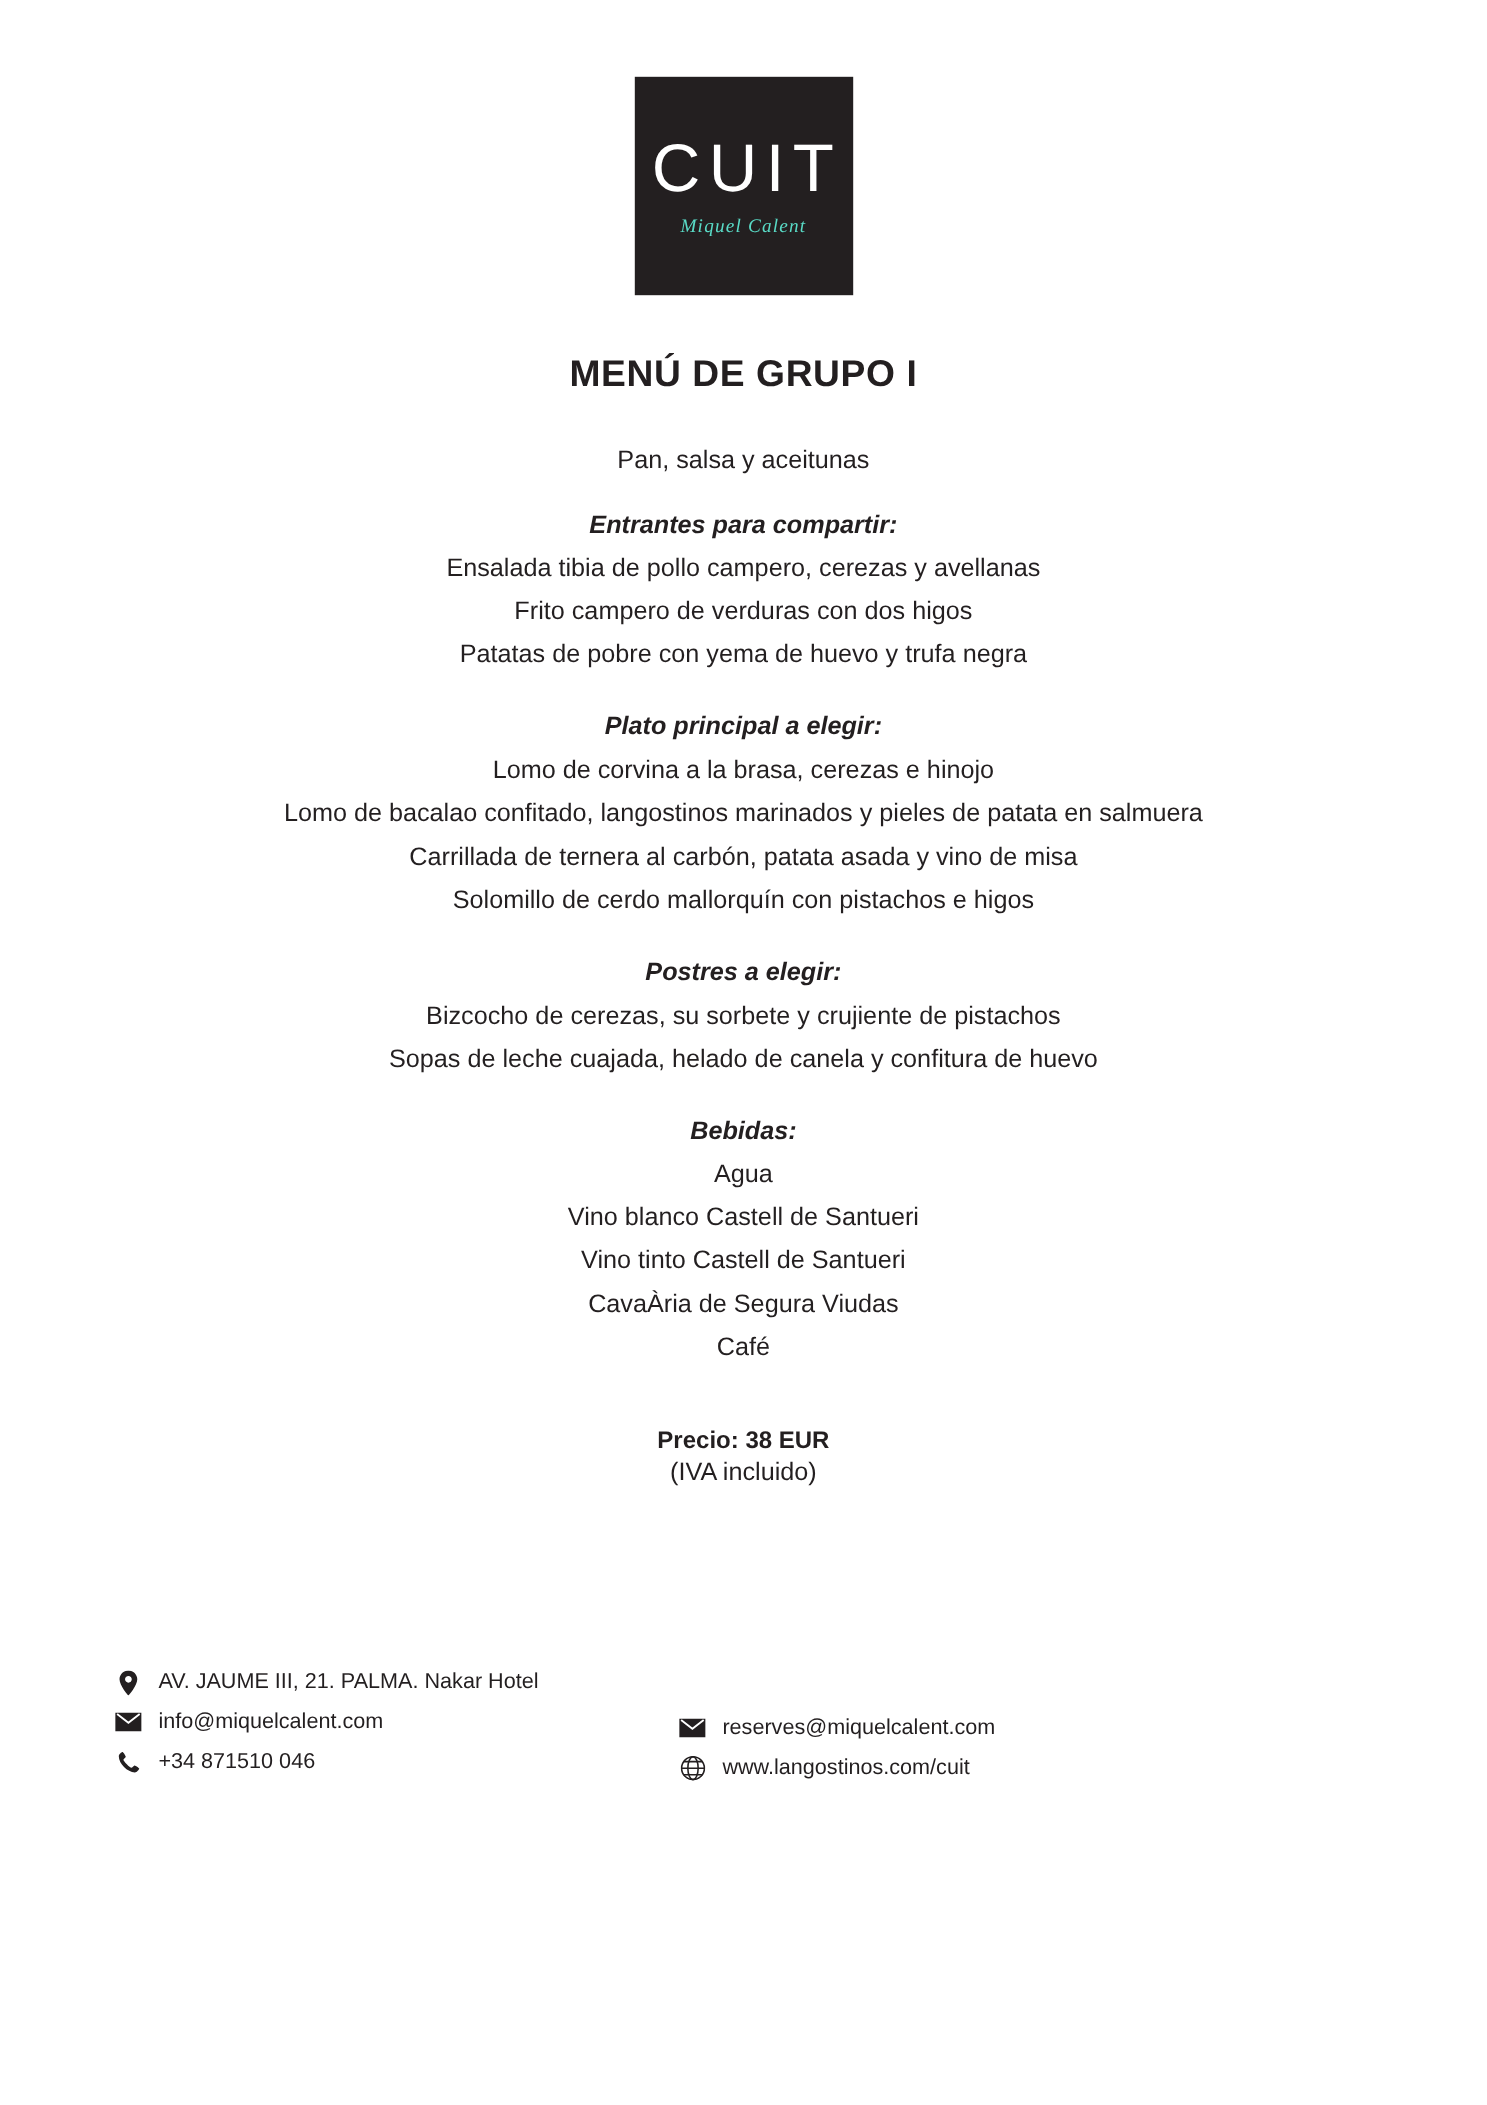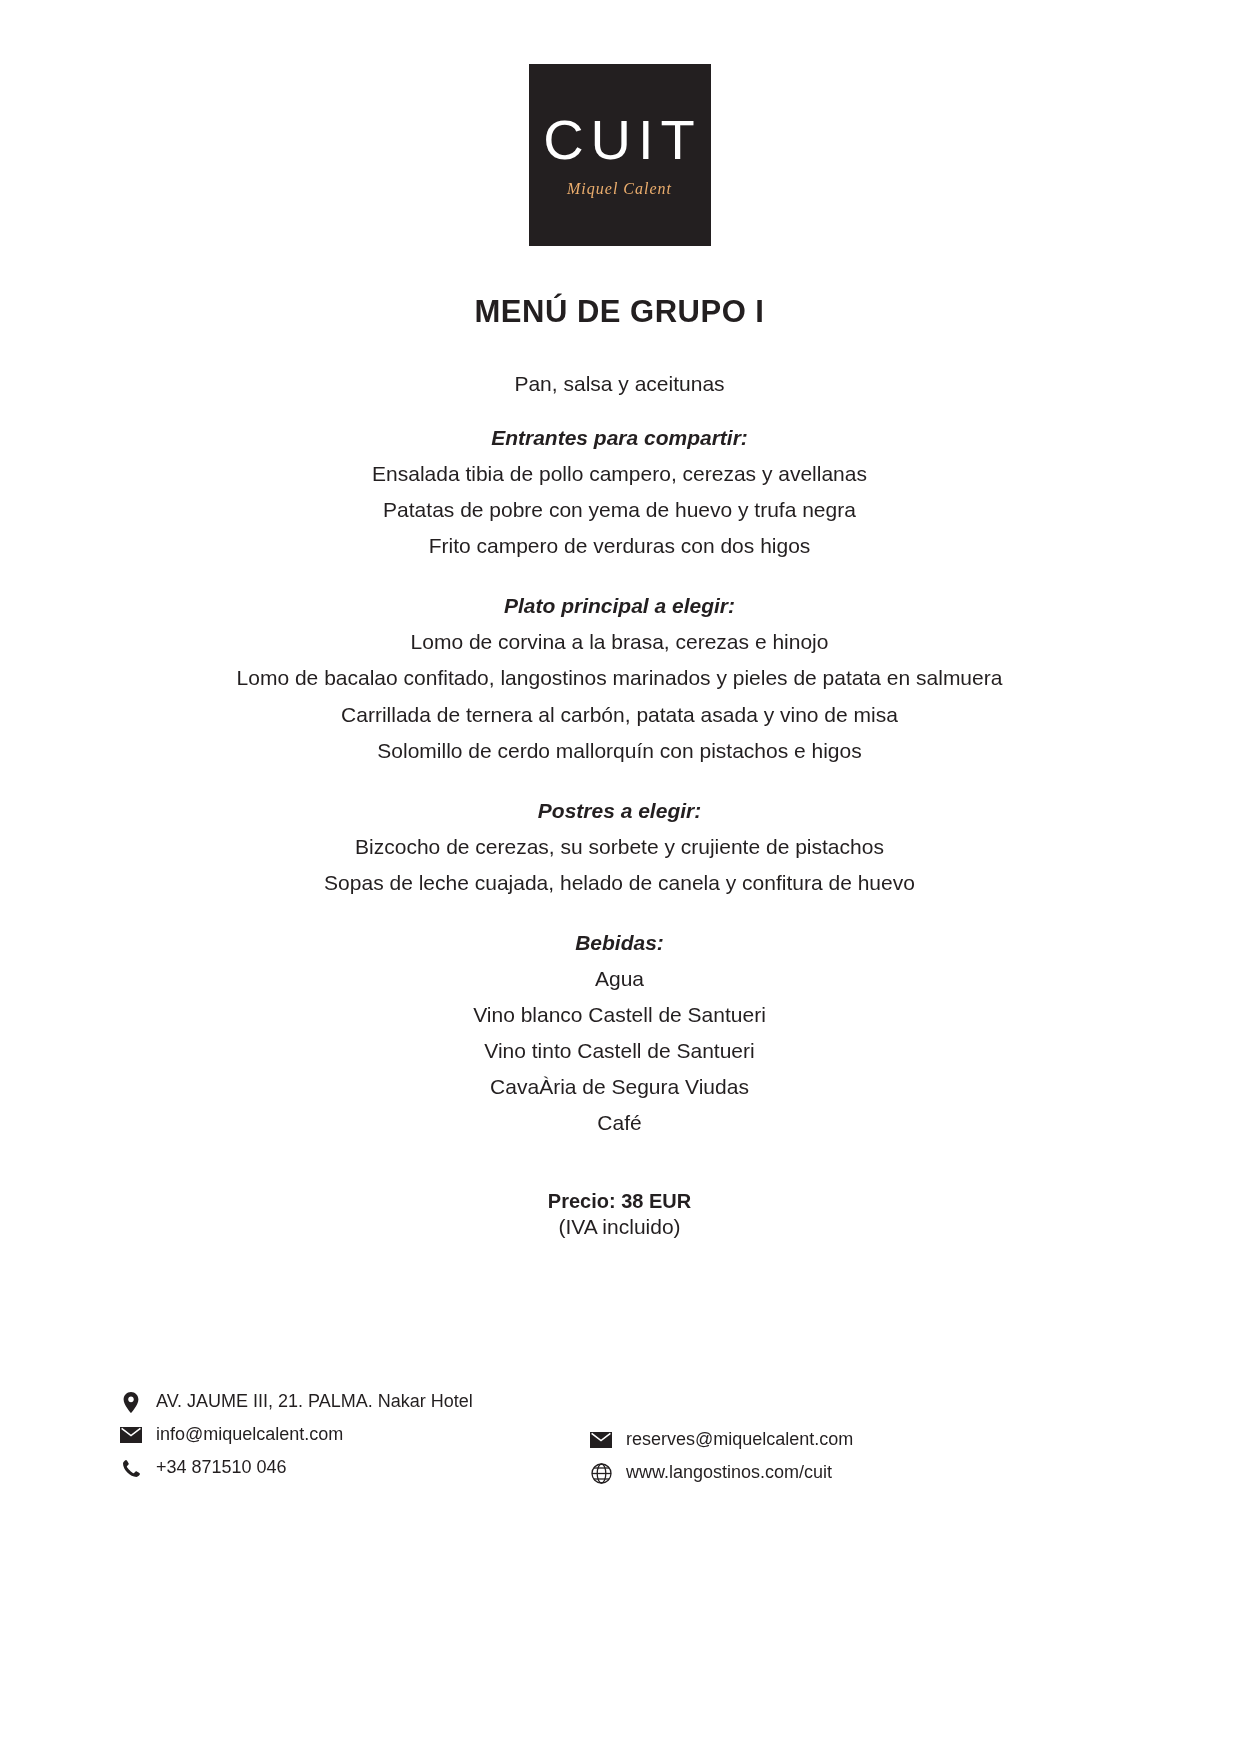--- a/index.html
+++ b/index.html
@@ -41,21 +41,21 @@
   .logo-main {
     color: #ffffff;
     font-size: 56px;
     letter-spacing: 7px;
     font-weight: 400;
     line-height: 1;
     padding-left: 6px;
     font-family: "Liberation Sans", sans-serif;
   }
   .logo-sub {
-    color: #fdba74;
+    color: #5eead4;
     font-size: 16px;
     font-style: italic;
     font-family: "Liberation Serif", serif;
     letter-spacing: 1px;
     margin-top: 12px;
     opacity: 0.92;
   }
 
   
   .menu-title {
@@ -101,21 +101,21 @@
     font-size: 21px;
     margin-top: 2px;
   }
 
   
   .footer {
     position: absolute;
     left: 0;
     right: 0;
     bottom: 270px;
-    padding: 0 150px 0 120px;
+    padding: 0 150px 0 96px;
     box-sizing: border-box;
     display: flex;
     justify-content: flex-start;
     font-size: 18px;
   }
   .footer-col {
     display: flex;
     flex-direction: column;
     gap: 11px;
   }
@@ -151,22 +151,22 @@
     </div>
   </div>
 
   <div class="menu-title">MENÚ DE GRUPO I</div>
 
   <div class="intro-line">Pan, salsa y aceitunas</div>
 
   <div class="section">
     <div class="section-title">Entrantes para compartir:</div>
     <div class="dish">Ensalada tibia de pollo campero, cerezas y avellanas</div>
+    <div class="dish">Frito campero de verduras con dos higos</div>
     <div class="dish">Patatas de pobre con yema de huevo y trufa negra</div>
-    <div class="dish">Frito campero de verduras con dos higos</div>
   </div>
 
   <div class="section">
     <div class="section-title">Plato principal a elegir:</div>
     <div class="dish">Lomo de corvina a la brasa, cerezas e hinojo</div>
     <div class="dish">Lomo de bacalao confitado, langostinos marinados y pieles de patata en salmuera</div>
     <div class="dish">Carrillada de ternera al carbón, patata asada y vino de misa</div>
     <div class="dish">Solomillo de cerdo mallorquín con pistachos e higos</div>
   </div>
 

